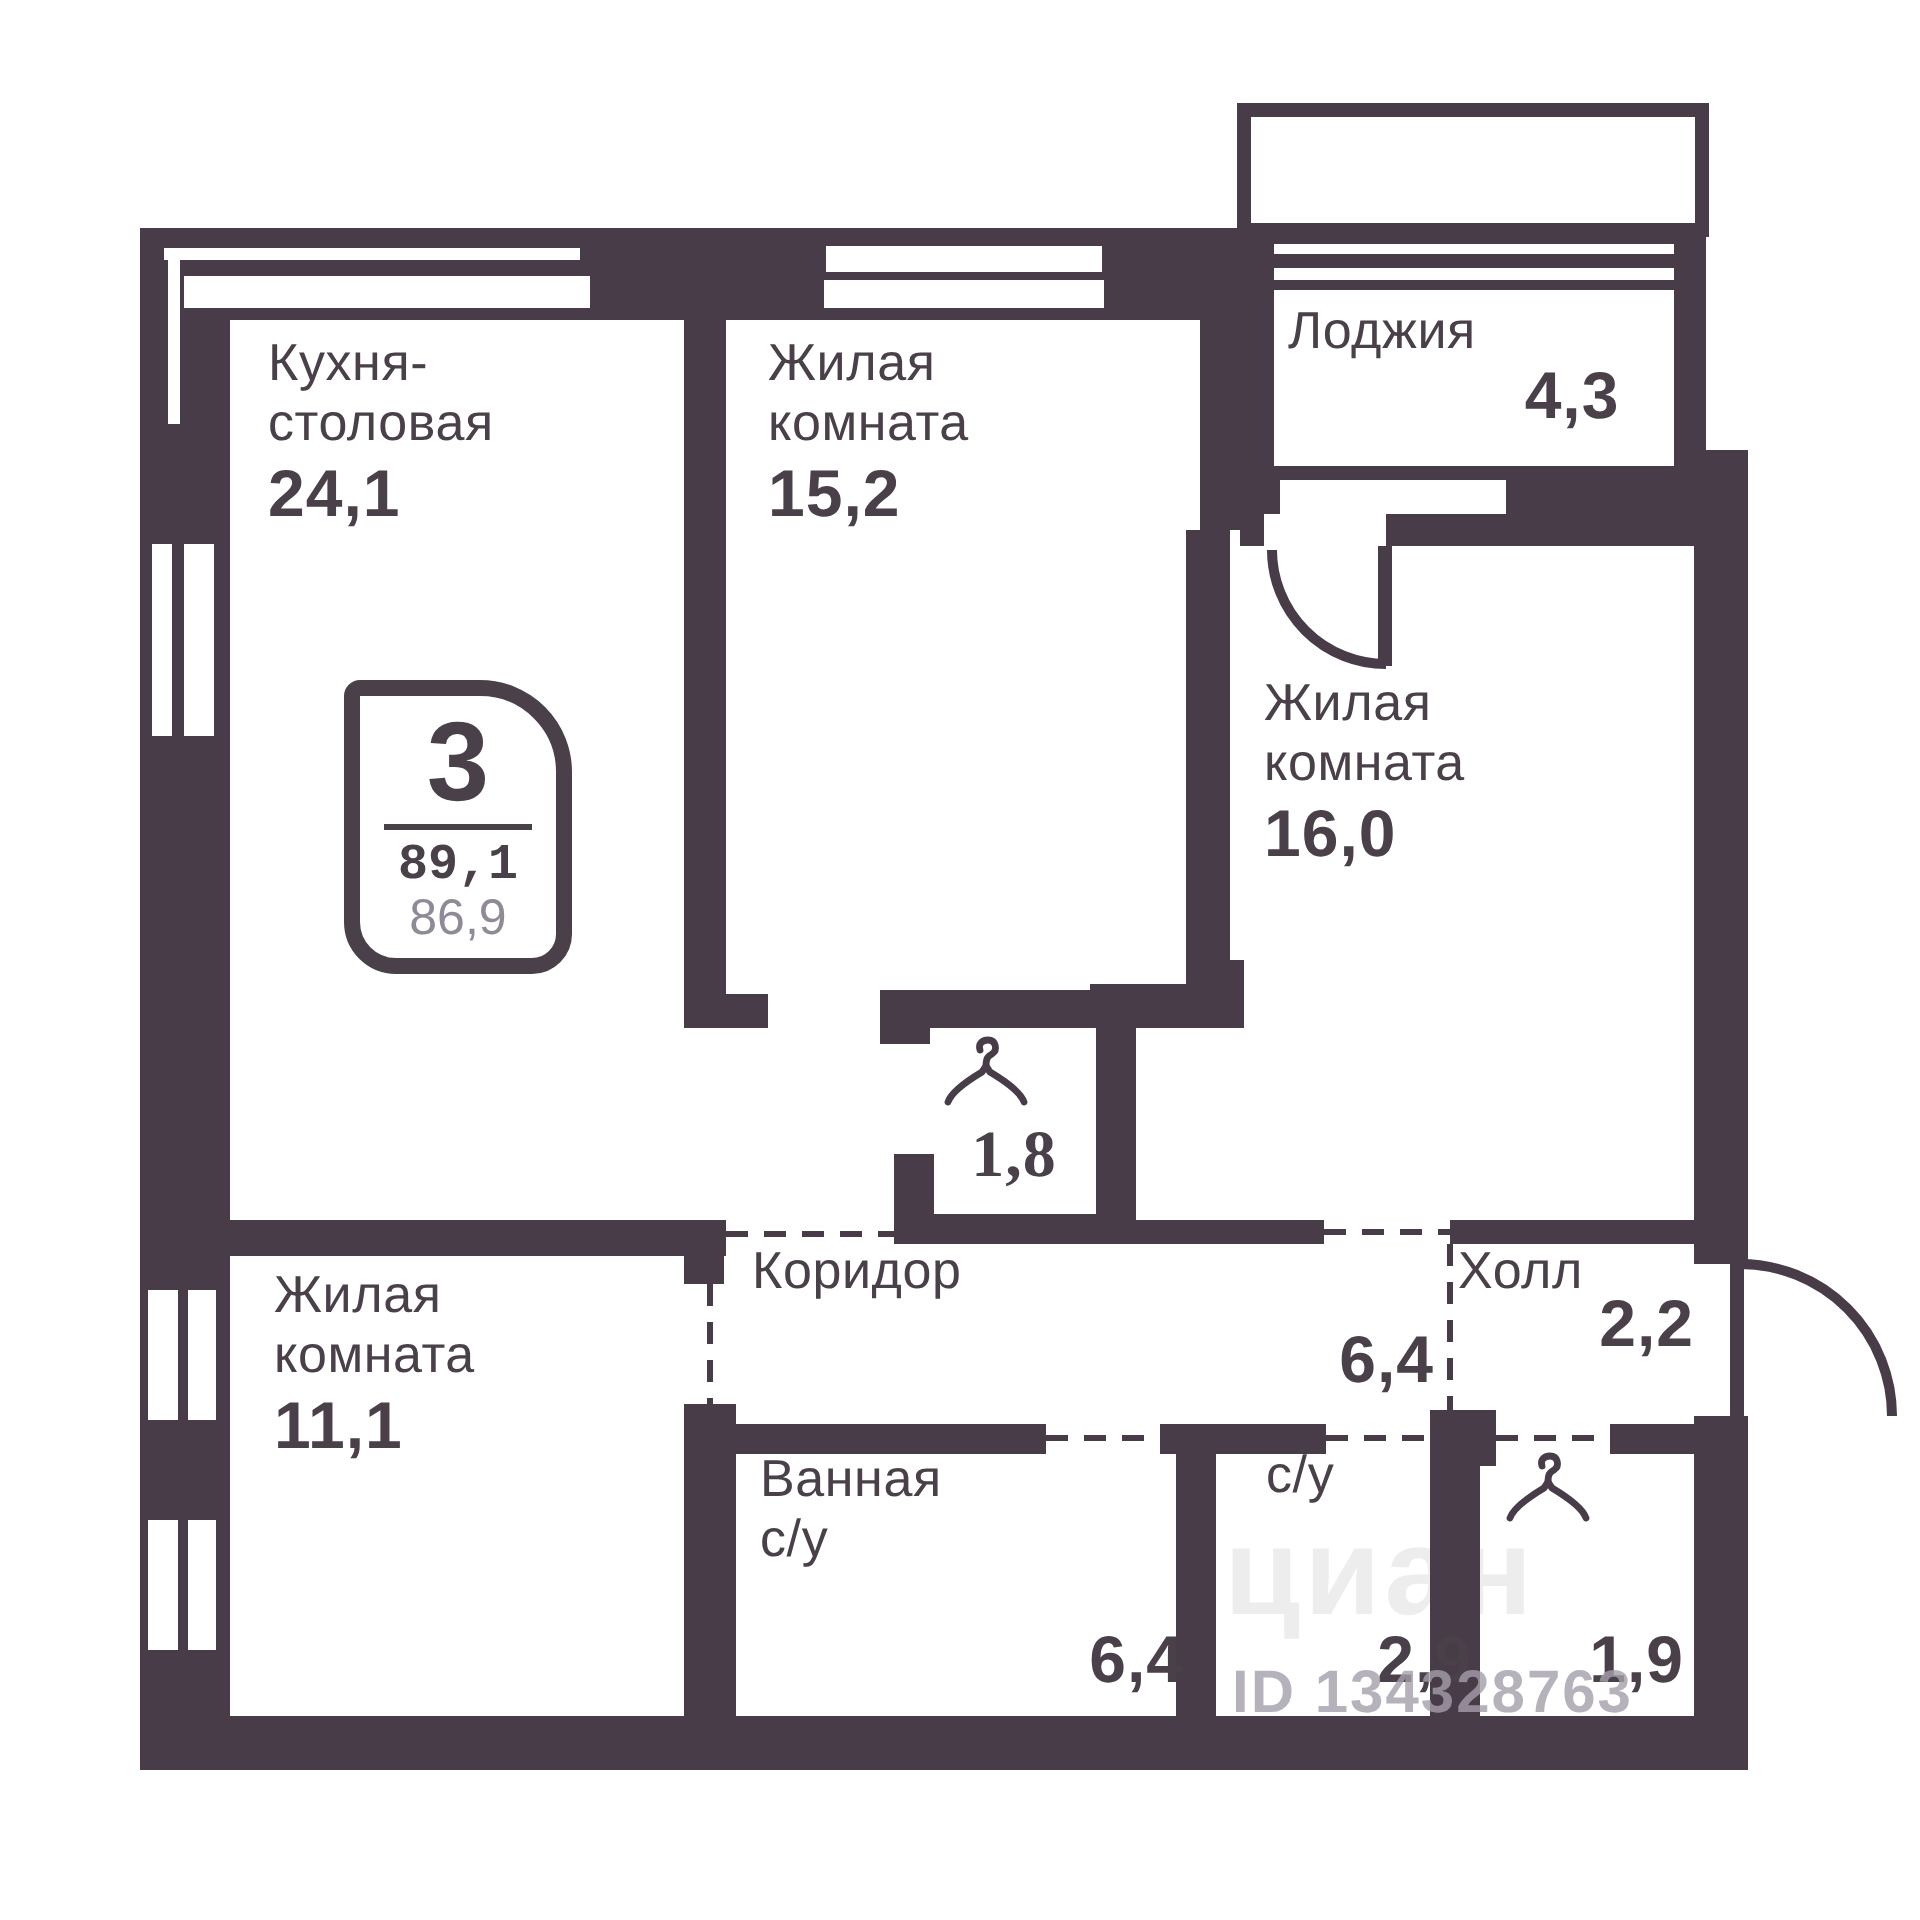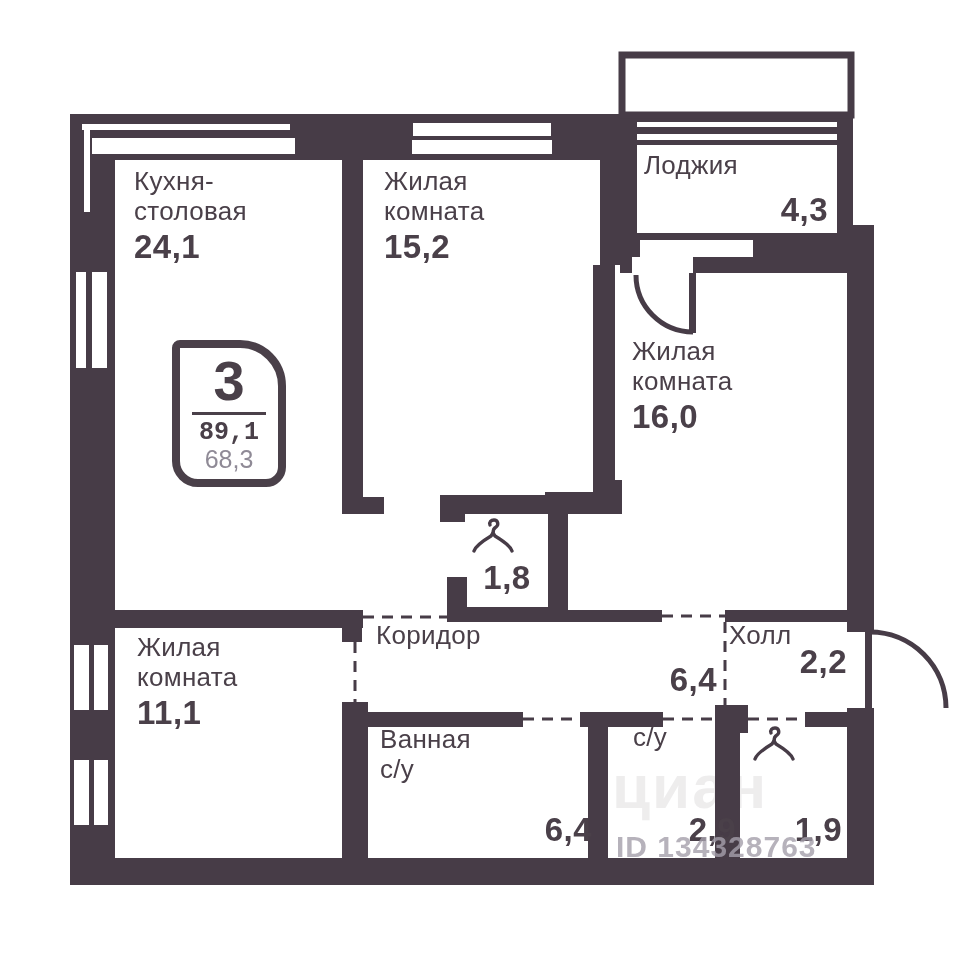--- a/index.html
+++ b/index.html
@@ -13,21 +13,21 @@
   .plan-svg{position:absolute;left:0;top:0;}
   .plan-svg .wall{fill:var(--wall);}
   .plan-svg .slot{fill:#ffffff;}
   .plan-svg .outline{fill:none;stroke:var(--wall);stroke-width:7;}
   .plan-svg .dash{stroke:var(--wall);stroke-width:3;stroke-dasharray:11 8;fill:none;}
   .plan-svg .arc{stroke:var(--wall);stroke-width:5;fill:none;}
   .plan-svg .hanger{stroke:var(--wall);stroke-width:3.4;fill:none;stroke-linecap:round;stroke-linejoin:round;}
   .rlabel{position:absolute;font-size:26px;line-height:30px;letter-spacing:.3px;white-space:nowrap;}
   .area{font-weight:bold;font-size:33px;line-height:36px;margin-top:3px;letter-spacing:.5px;}
   .area-abs{position:absolute;font-weight:bold;font-size:33px;line-height:36px;letter-spacing:.5px;text-align:right;}
-  .center{text-align:center;}
+  .center{text-align:center;font-family:Liberation Serif, serif;}
   .badge{
     position:absolute;left:172px;top:340px;width:114px;height:147px;box-sizing:border-box;
     border:8px solid var(--text);border-radius:8px 46px 20px 26px;background:#fff;
     display:flex;flex-direction:column;align-items:center;justify-content:center;
   }
   .badge .big{font-weight:bold;font-size:56px;line-height:52px;}
   .badge .rule{width:74px;height:3px;background:var(--text);margin:5px 0 4px;}
   .badge .tot{font-weight:bold;font-size:25px;line-height:27px;font-family:Liberation Mono, monospace;}
   .badge .liv{font-size:25px;line-height:27px;color:var(--muted);}
   .wm-logo{position:absolute;left:612px;top:742px;font-weight:bold;font-size:62px;line-height:90px;color:var(--text);opacity:.09;letter-spacing:2px;}
@@ -131,21 +131,21 @@
 
   <div class="rlabel" style="left:384px;top:166px;">
     <div>Жилая</div>
     <div>комната</div>
     <div class="area">15,2</div>
   </div>
 
   <div class="rlabel" style="left:644px;top:150px;">
     <div>Лоджия</div>
   </div>
-  <div class="area-abs" style="left:744px;top:192px;width:84px;">4,3</div>
+  <div class="area-abs" style="left:744px;top:180px;width:84px;text-align:center;">4,3</div>
 
   <div class="rlabel" style="left:632px;top:336px;">
     <div>Жилая</div>
     <div>комната</div>
     <div class="area">16,0</div>
   </div>
 
   <div class="area-abs center" style="left:462px;top:560px;width:90px;text-align:center;">1,8</div>
 
   <div class="rlabel" style="left:376px;top:620px;">
@@ -174,19 +174,19 @@
     <div>с/у</div>
   </div>
   <div class="area-abs" style="left:664px;top:812px;width:72px;">2,9</div>
 
   <div class="area-abs" style="left:770px;top:812px;width:72px;">1,9</div>
 
   <div class="badge">
     <div class="big">3</div>
     <div class="rule"></div>
     <div class="tot">89,1</div>
-    <div class="liv">68,3</div>
+    <div class="liv">86,9</div>
   </div>
 
   <div class="wm-logo">циан</div>
   <div class="wm-id">ID 134328763</div>
 
 </div>
 
 </body></html>

